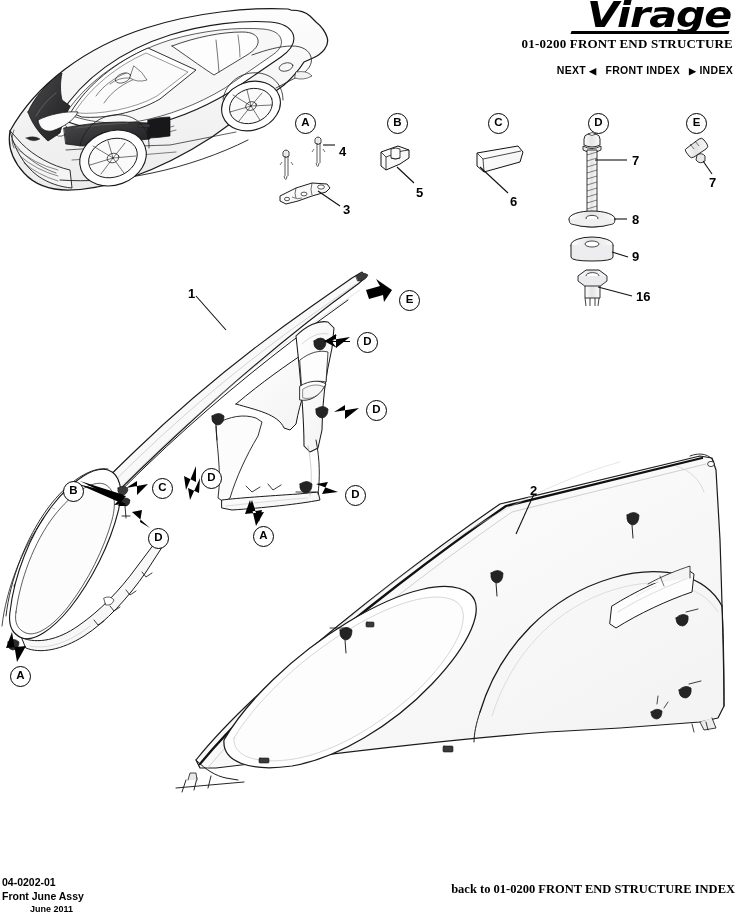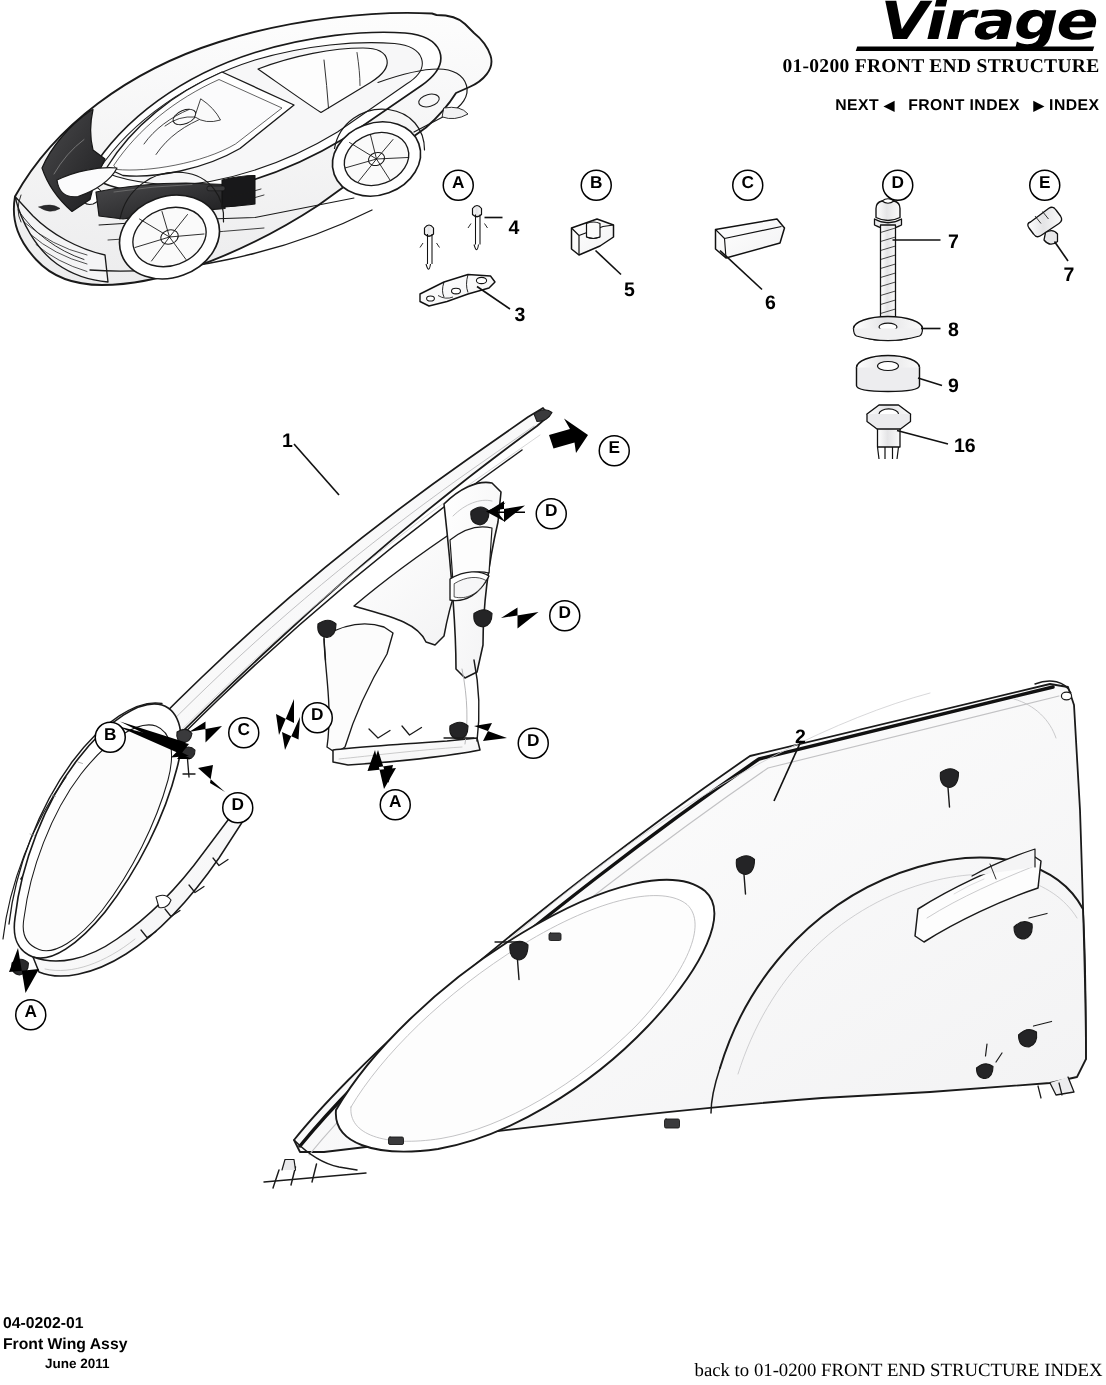--- a/index.html
+++ b/index.html
@@ -34,22 +34,22 @@
     font-size:10.5px;font-weight:bold;letter-spacing:.3px;white-space:nowrap;
   }
   #nav span{display:inline-block;}
   .nav-gap{width:9px;}
   .tri{font-size:9px;position:relative;top:-.5px;}
 
   
   #footer-left{position:absolute;left:2px;top:876px;font-size:10.5px;line-height:13.5px;font-weight:bold;}
   #footer-left .small{font-size:9px;margin-left:28px;}
   #footer-right{
-    position:absolute;right:2px;top:906px;
-    font-family:"Liberation Serif", serif;font-size:12.5px;font-weight:normal;white-space:nowrap;
+    position:absolute;right:2px;top:882px;
+    font-family:"Liberation Serif", serif;font-size:12.5px;font-weight:bold;white-space:nowrap;
   }
 
   
   #diagram{position:absolute;left:0;top:0;width:737px;height:923px;}
   #diagram svg{display:block;}
 
   
   .callout{
     position:absolute;width:19px;height:19px;border:1.6px solid #000;border-radius:50%;
     background:#fff;font-size:11.5px;font-weight:bold;line-height:17px;text-align:center;
@@ -462,18 +462,18 @@
   <div class="partnum" style="left:416px;top:186px;">5</div>
   <div class="partnum" style="left:510px;top:195px;">6</div>
   <div class="partnum" style="left:632px;top:154px;">7</div>
   <div class="partnum" style="left:632px;top:213px;">8</div>
   <div class="partnum" style="left:632px;top:250px;">9</div>
   <div class="partnum" style="left:636px;top:290px;">16</div>
   <div class="partnum" style="left:709px;top:176px;">7</div>
 
   <div id="footer-left">
     <div>04-0202-01</div>
-    <div>Front Wing Assy</div>
+    <div>Front June Assy</div>
     <div class="small">June 2011</div>
   </div>
   <div id="footer-right">back to 01-0200 FRONT END STRUCTURE INDEX</div>
 
 </div>
 
 </body></html>

